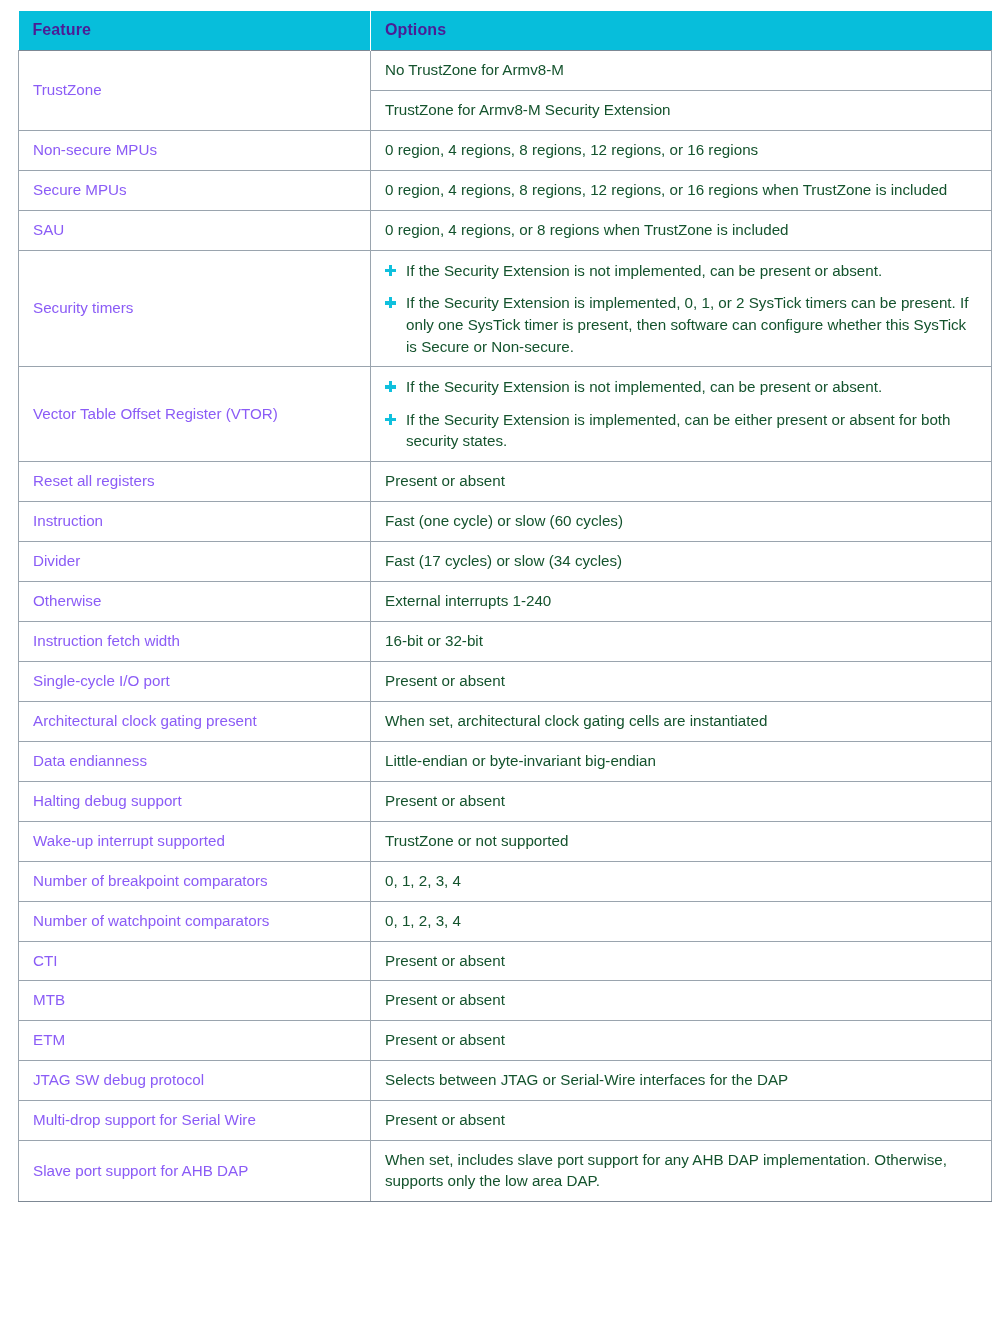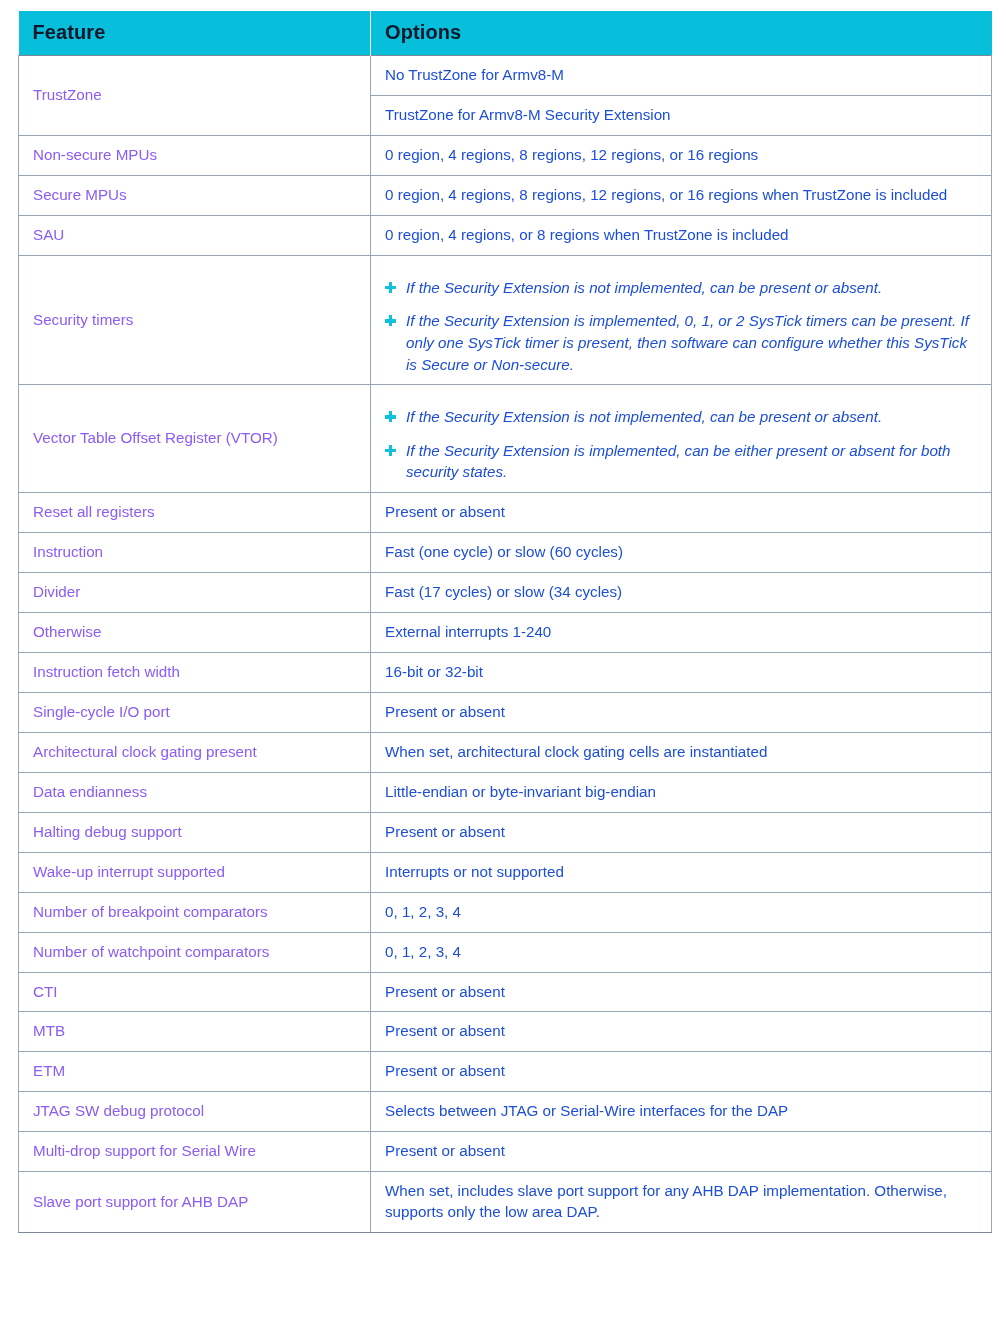--- a/index.html
+++ b/index.html
@@ -35,36 +35,36 @@
     width: 973px;
     table-layout: fixed;
     background: #ffffff;
   }
 
   table.feature-table col.col-feature { width: 352px; }
   table.feature-table col.col-options { width: 621px; }
 
   thead th {
     background: #07bedb;
-    color: #0f172a;
+    color: #4c1d95;
     font-weight: bold;
-    font-size: 20px;
+    font-size: 16px;
     text-align: left;
     padding: 10px 14px 11px 14px;
     border: none;
     letter-spacing: 0.1px;
   }
   thead th.th-feature {
     border-right: 1px solid #ffffff;
   }
 
   tbody td {
     border: 1px solid #9aa4ae;
     border-top-color: #7d8894;
-    color: #1d4ed8;
+    color: #14532d;
     font-size: 15.2px;
     line-height: 1.38;
     padding: 9px 14px 9px 14px;
     vertical-align: middle;
     background: #ffffff;
   }
 
   tbody td.feature-cell {
     color: #8b5cf6;
   }
@@ -75,23 +75,22 @@
 
   
   ul.opt-list {
     list-style: none;
     margin: 0;
     padding: 0;
   }
   ul.opt-list li {
     position: relative;
     padding-left: 21px;
-    margin: 12px 0 11px 0;
+    margin: 0 0 11px 0;
     line-height: 1.42;
-    font-style: italic;
   }
   ul.opt-list li:last-child {
     margin-bottom: 0;
   }
   .bullet-plus {
     position: absolute;
     left: 0;
     top: 5px;
     width: 11px;
     height: 11px;
@@ -217,21 +216,21 @@
           <tr>
             <td class="feature-cell">Data endianness</td>
             <td class="option-cell">Little-endian or byte-invariant big-endian</td>
           </tr>
           <tr>
             <td class="feature-cell">Halting debug support</td>
             <td class="option-cell">Present or absent</td>
           </tr>
           <tr>
             <td class="feature-cell">Wake-up interrupt supported</td>
-            <td class="option-cell">Interrupts or not supported</td>
+            <td class="option-cell">TrustZone or not supported</td>
           </tr>
           <tr>
             <td class="feature-cell">Number of breakpoint comparators</td>
             <td class="option-cell">0, 1, 2, 3, 4</td>
           </tr>
           <tr>
             <td class="feature-cell">Number of watchpoint comparators</td>
             <td class="option-cell">0, 1, 2, 3, 4</td>
           </tr>
           <tr>

